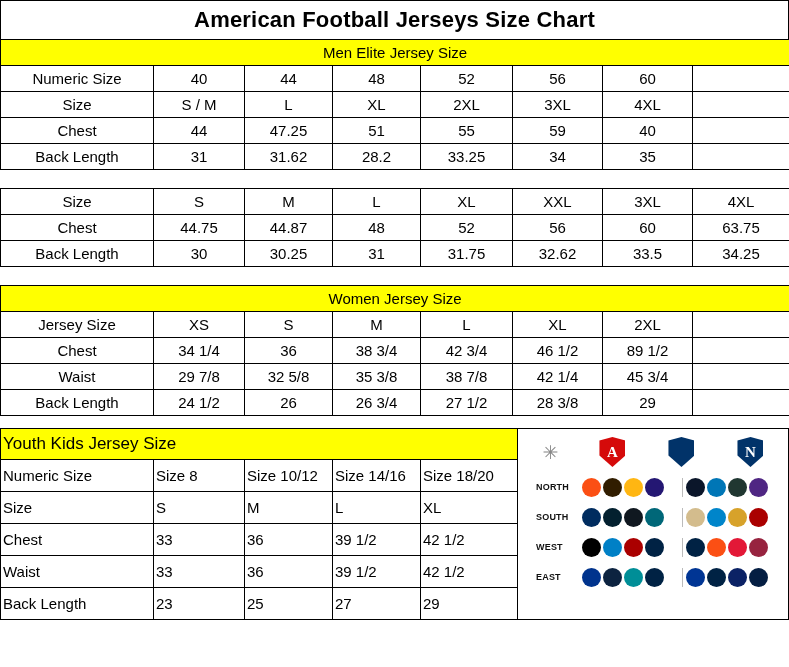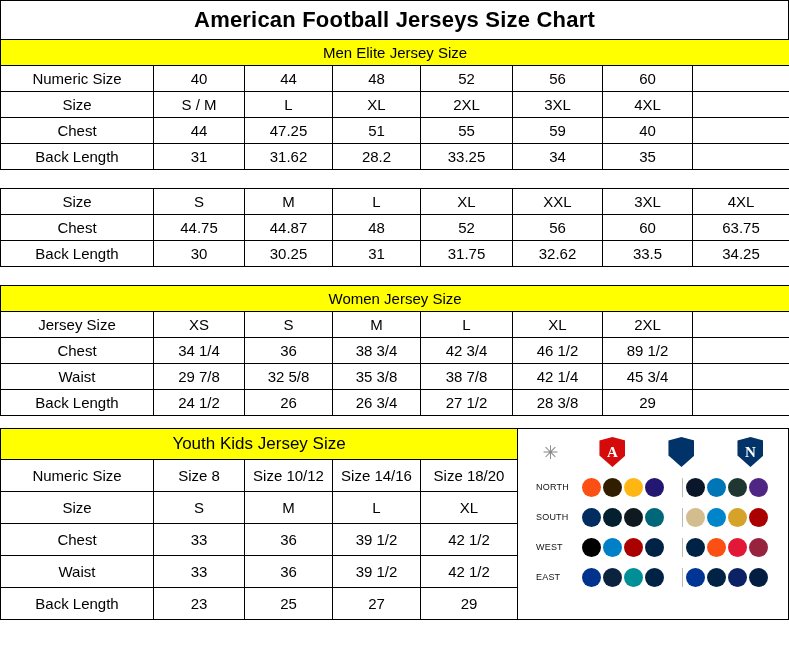--- a/index.html
+++ b/index.html
@@ -45,21 +45,21 @@
   .bottom{
     display:flex;width:789px;align-items:stretch;
   }
   .bottom-left{width:517px;}
   .bottom-right{
     width:272px;background:#fff;border:1px solid #000;border-left:1px solid #000;
     box-sizing:border-box;position:relative;
   }
   table.youth{width:517px;table-layout:fixed;border-collapse:collapse;}
   table.youth td{
-    border:1px solid #000;height:31px;text-align:center;vertical-align:middle;
+    border:1px solid #000;height:31px;text-align:left;vertical-align:middle;
     font-size:15px;white-space:nowrap;overflow:hidden;padding:0 2px;
   }
   table.youth td.section{background:#ffff00;font-size:17px;height:30px;}
   .small-head{font-size:13px;}
 
   
   .logos{padding:4px 3px 2px 3px;box-sizing:border-box;height:100%;}
   .conf-row{
     display:flex;align-items:center;justify-content:space-around;height:38px;
   }
@@ -77,21 +77,21 @@
     color:#fff;font-weight:bold;font-size:15px;
     display:flex;align-items:center;justify-content:center;
     font-family:"Liberation Serif", serif;
   }
   .star-logo{
     font-size:19px;color:#888;letter-spacing:-2px;
   }
   .div-grid{display:flex;flex-direction:column;gap:2px;margin-top:2px;}
   .div-row{display:flex;align-items:center;height:28px;}
   .div-name{
-    width:46px;font-size:9px;font-weight:normal;color:#111;
+    width:46px;font-size:9px;font-weight:bold;color:#111;
     letter-spacing:.2px;
     padding-left:15px;
   }
   .team-group{display:flex;align-items:center;gap:2px;flex:1;}
   .team-group.right{border-left:1px solid #bbb;padding-left:3px;}
   .tlogo{
     width:19px;height:19px;border-radius:50%;
     display:inline-block;
   }
 </style>

